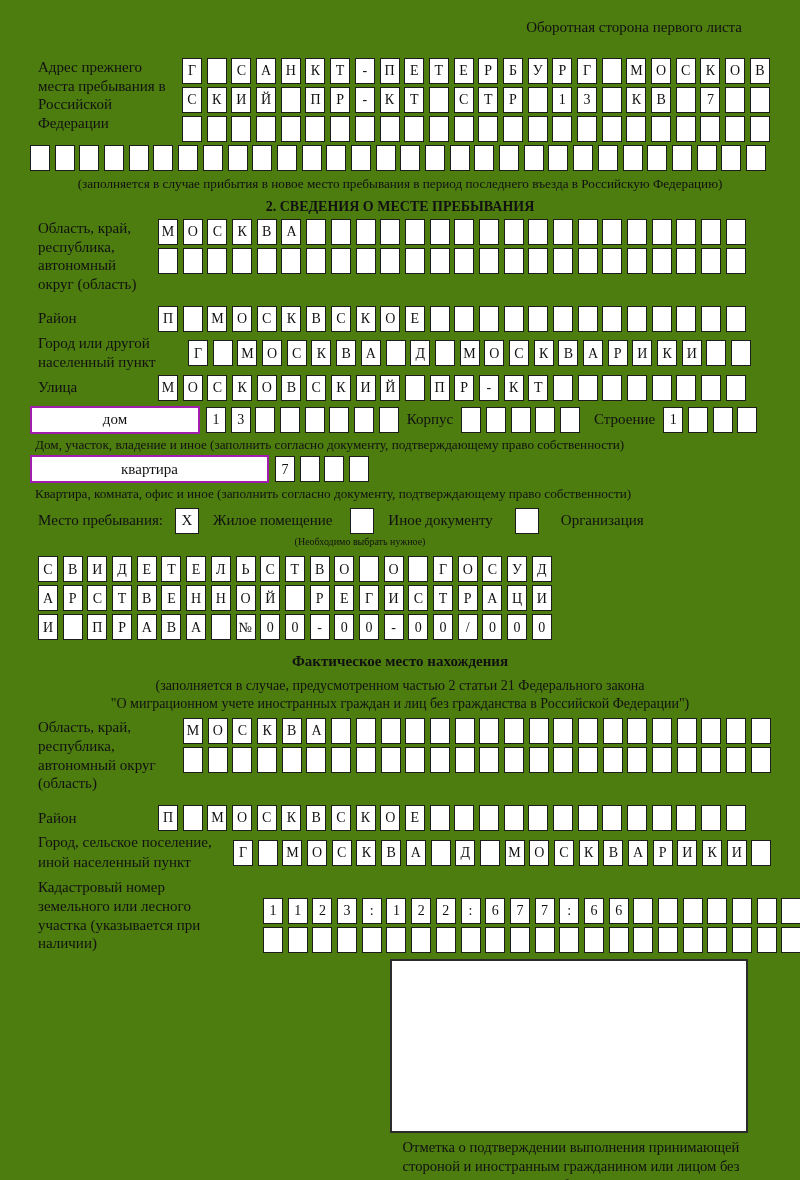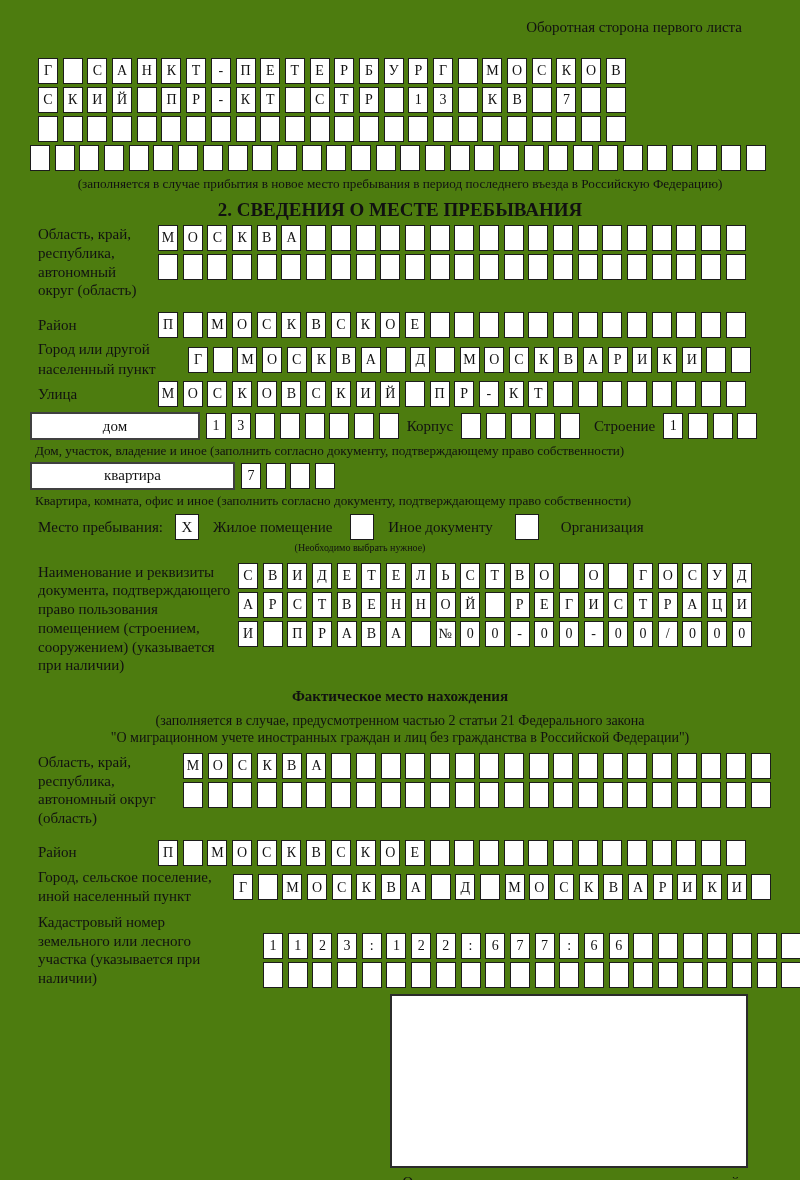--- a/index.html
+++ b/index.html
@@ -31,24 +31,24 @@
 
   .lw-addr   { width:130px; margin-right:14px; }
   .lw-s2     { width:112px; margin-right:8px; }
   .lw-s2city { width:142px; margin-right:8px; line-height:1.3;}
   .lw-doc    { width:200px; margin-right:0px; }
   .lw-freg   { width:137px; margin-right:8px; }
   .lw-fcity  { width:187px; margin-right:8px; line-height:1.3;}
   .lw-cad    { width:177px; margin-right:8px; }
 
   .note-c { text-align:center; font-size:13.2px; }
-  .h-bold { text-align:center; font-weight:bold; font-size:19px; }
+  .h-bold { text-align:center; font-weight:bold; font-size:14px; }
 
   .wbox {
-    border:2px solid #404040; height:28px; background:#fff;
+    border:2px solid #a21caf; height:28px; background:#fff;
     display:flex; align-items:center; justify-content:center;
     flex:0 0 auto; font-size:15px;
   }
   .inline-lbl { padding:0 8px; white-space:nowrap; align-self:center; }
 
   .chk {
     width:24px; height:26px; border:1.8px solid #1c1c1c; background:#fff;
     display:flex; align-items:center; justify-content:center;
     font-size:15px; flex:0 0 auto;
   }
@@ -66,20 +66,21 @@
   .cad-lift { margin-top:-20px; }
 </style>
 </head>
 <body>
 
 <div class="page">
 
   <div class="side-note">Оборотная сторона первого листа</div>
 
   <div class="frow mt21">
+    <div class="label lw-addr">Адрес прежнего места пребывания в Российской Федерации</div>
     <div class="gridcol">
       <div class="cellrow">
           <span class="cell">Г</span>
           <span class="cell"></span>
           <span class="cell">С</span>
           <span class="cell">А</span>
           <span class="cell">Н</span>
           <span class="cell">К</span>
           <span class="cell">Т</span>
           <span class="cell">-</span>
@@ -363,21 +364,21 @@
         <span class="cell"></span>
         <span class="cell"></span>
         <span class="cell"></span>
       </div>
   </div>
   <div class="frow mt3">
     <div class="note-c" style="text-align:left; margin-left:-3px;">Дом, участок, владение и иное (заполнить согласно документу, подтверждающему право собственности)</div>
   </div>
 
   <div class="frow vc mt2" style="padding-left:30px;">
-    <div class="wbox" style="width:205px; margin-right:6px;">квартира</div>
+    <div class="wbox" style="width:239px; margin-right:6px;">квартира</div>
     <div class="cellrow">
         <span class="cell">7</span>
         <span class="cell"></span>
         <span class="cell"></span>
         <span class="cell"></span>
       </div>
   </div>
   <div class="frow mt3">
     <div class="note-c" style="text-align:left; margin-left:-3px;">Квартира, комната, офис и иное (заполнить согласно документу, подтверждающему право собственности)</div>
   </div>
@@ -387,21 +388,20 @@
     <div class="chk" style="margin-left:12px;">X</div>
     <div class="inline-lbl" style="padding-left:14px; padding-right:18px;">Жилое помещение</div>
     <div class="chk"></div>
     <div class="inline-lbl" style="padding-left:14px; padding-right:22px;">Иное документу</div>
     <div class="chk"></div>
     <div class="inline-lbl" style="padding-left:22px;">Организация</div>
   </div>
   <div class="stay-note mt2">(Необходимо выбрать нужное)</div>
 
   <div class="frow mt8">
-    <div class="label lw-doc">Наименование и реквизиты документа, подтверждающего право пользования помещением (строением, сооружением) (указывается при наличии)</div>
     <div class="gridcol">
       <div class="cellrow">
           <span class="cell">С</span>
           <span class="cell">В</span>
           <span class="cell">И</span>
           <span class="cell">Д</span>
           <span class="cell">Е</span>
           <span class="cell">Т</span>
           <span class="cell">Е</span>
           <span class="cell">Л</span>

